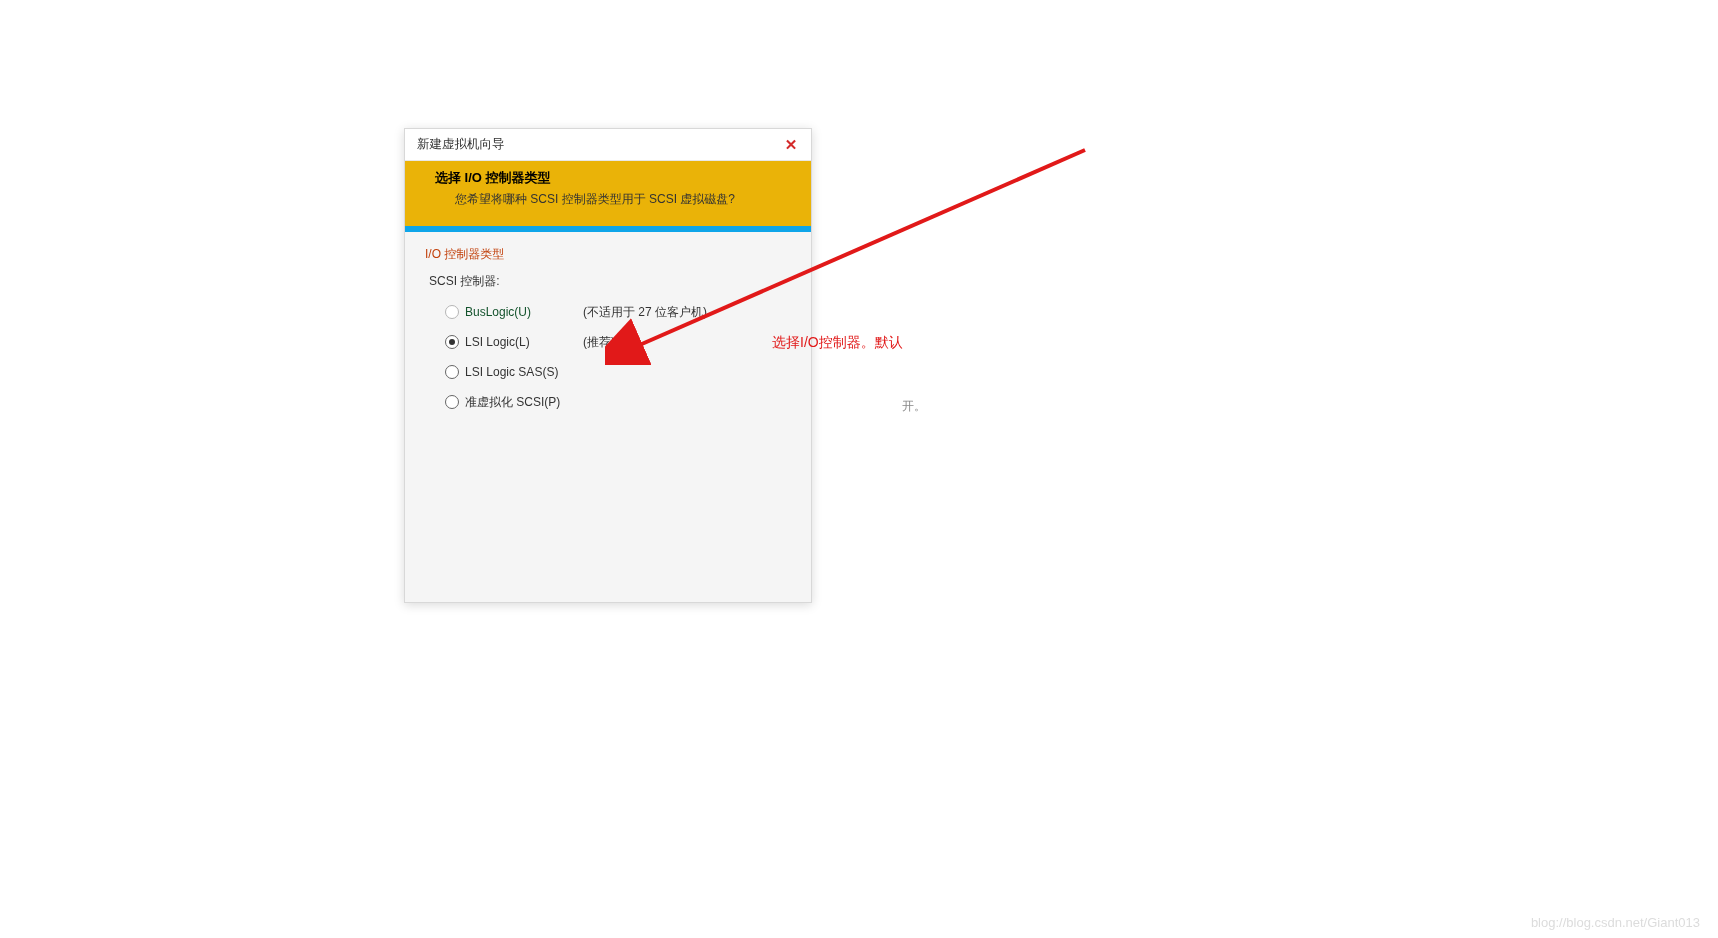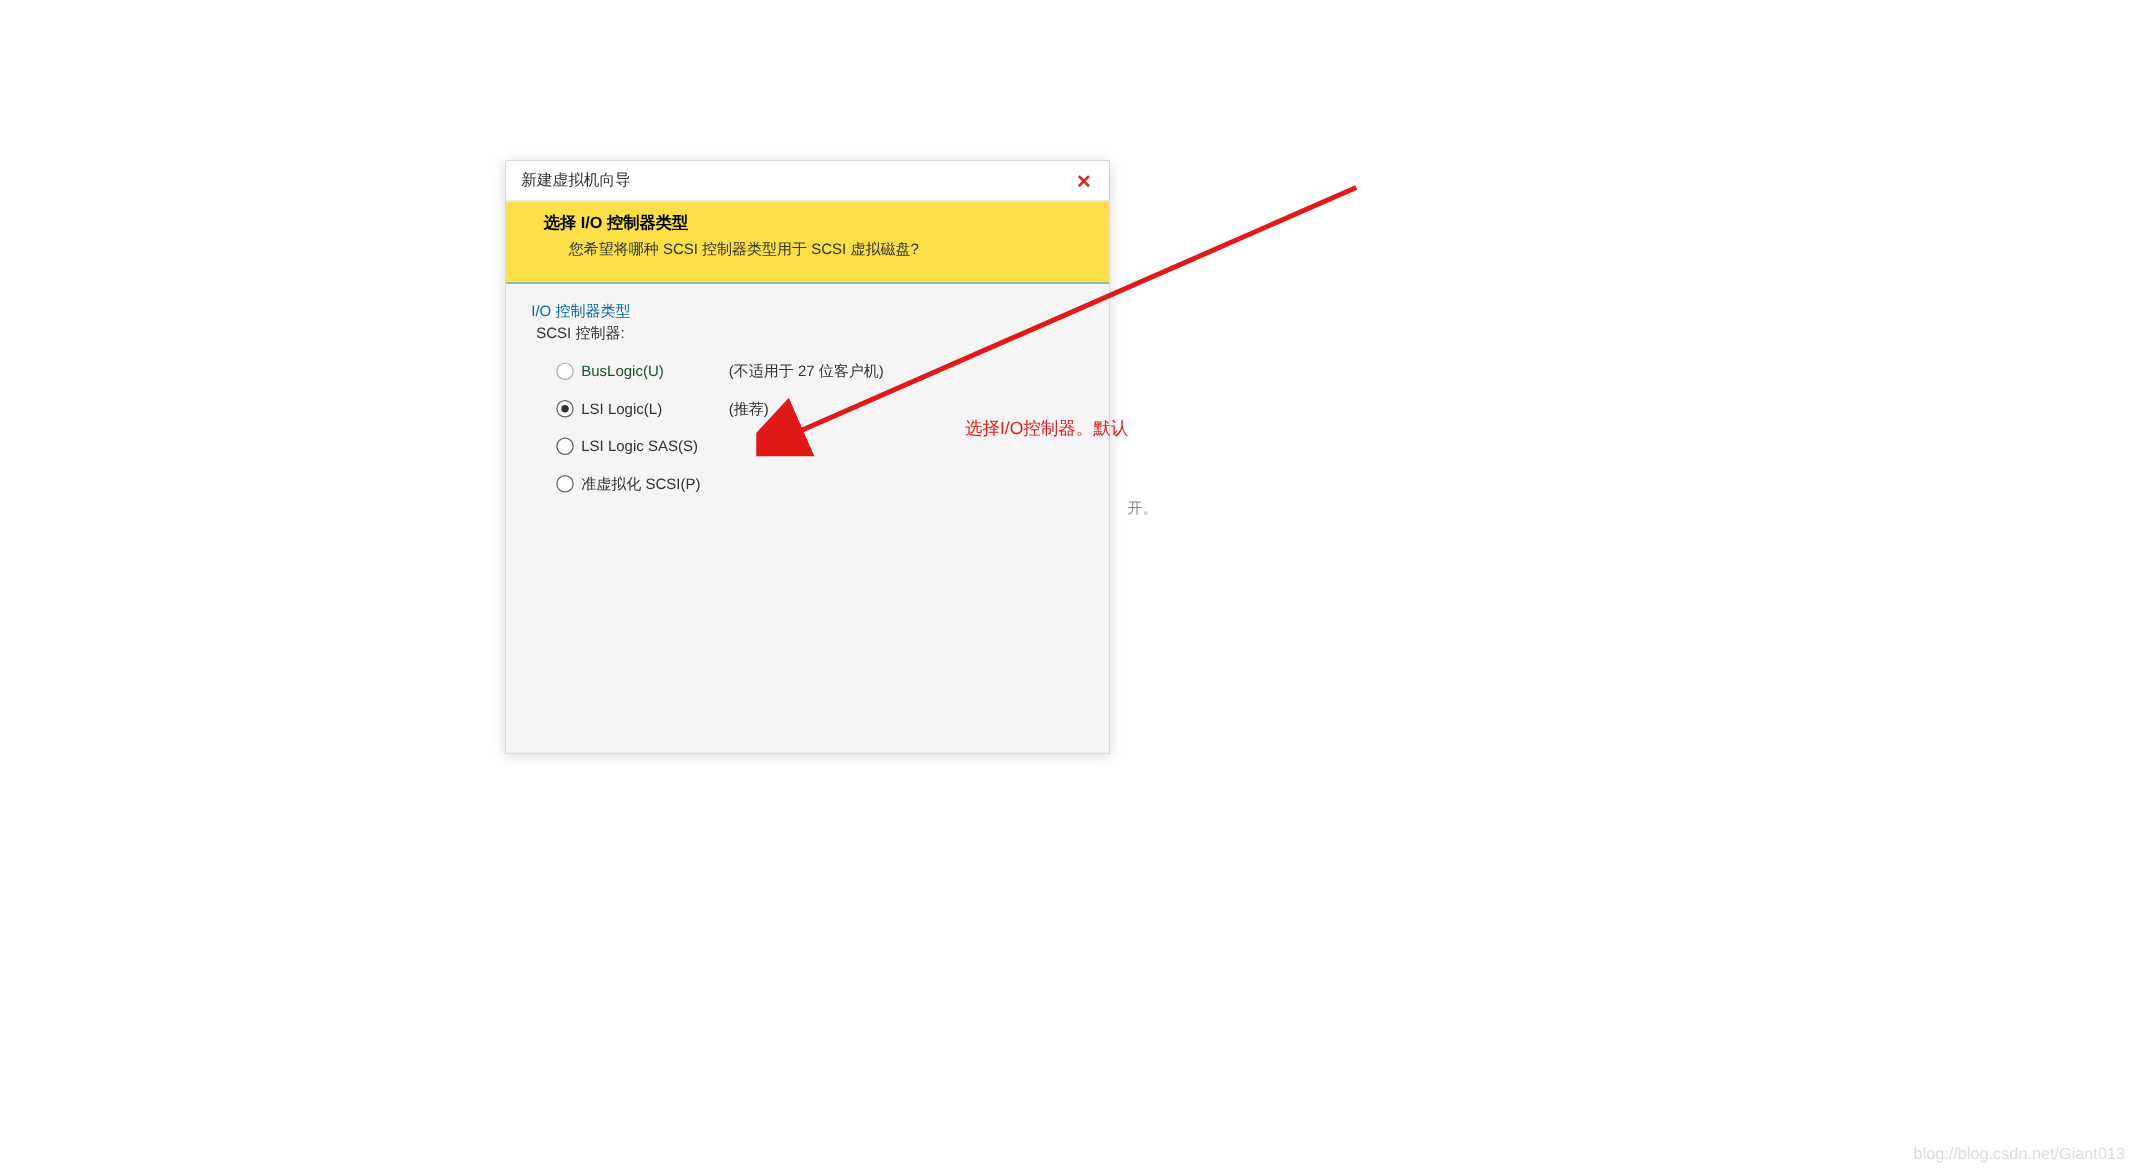--- a/index.html
+++ b/index.html
@@ -11,21 +11,21 @@
       font-family: "Microsoft YaHei", "SimSun", Arial, sans-serif;
       background: #ffffff;
       width: 1718px;
       height: 938px;
       position: relative;
     }
     .dialog {
       position: absolute;
       left: 404px;
       top: 128px;
-      width: 484px;
+      width: 408px;
       height: 475px;
       background: #f5f5f5;
       border: 1px solid #d8d8d8;
       box-shadow: 0 2px 10px rgba(0,0,0,0.15);
       display: flex;
       flex-direction: column;
     }
     .title-bar {
       height: 32px;
       background: #ffffff;
@@ -47,43 +47,44 @@
       height: 20px;
       display: flex;
       align-items: center;
       justify-content: center;
       color: #d42a2a;
       font-size: 15px;
       font-weight: bold;
       cursor: pointer;
     }
     .header-area {
-      background: #fde047;
+      background: #eab308;
       padding: 8px 16px 18px 30px;
-      border-bottom: 1px solid #0ea5e9;
+      border-bottom: 6px solid #0ea5e9;
     }
     .header-title {
       font-size: 13px;
       font-weight: bold;
       color: #000;
       margin-bottom: 4px;
     }
     .header-subtitle {
       font-size: 12px;
       color: #333;
       margin-left: 20px;
     }
     .content-area {
       flex: 1;
       padding: 14px 20px;
       background: #f5f5f5;
     }
     .section-label {
       font-size: 12px;
-      color: #0369a1;
+      color: #c2410c;
+      margin-bottom: 10px;
     }
     .sub-label {
       font-size: 12px;
       color: #333;
       margin-left: 4px;
       margin-bottom: 12px;
     }
     .radio-row {
       display: flex;
       align-items: center;

